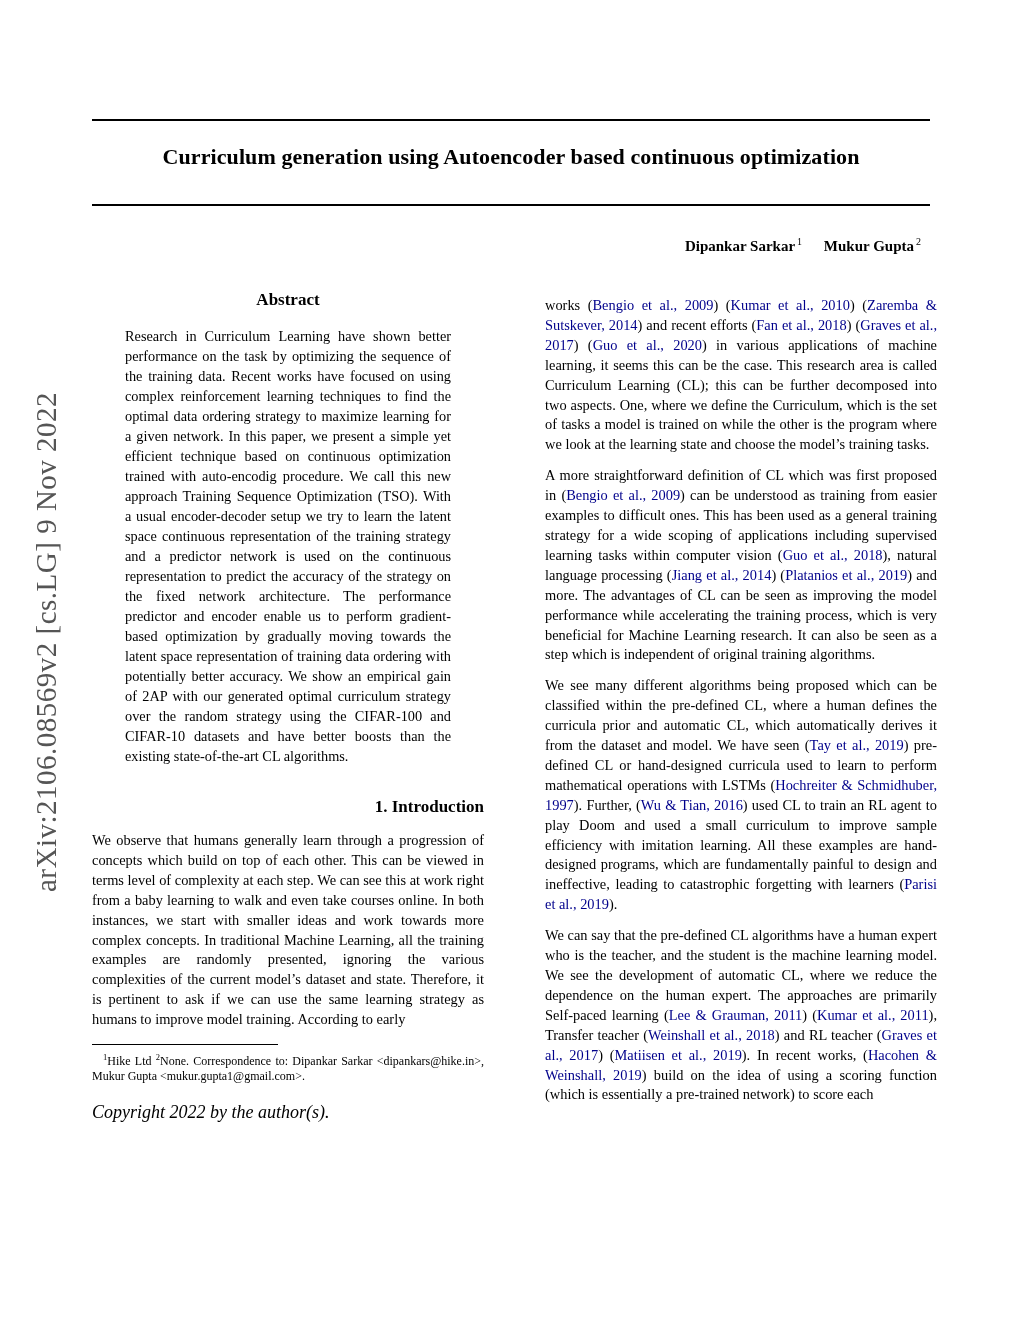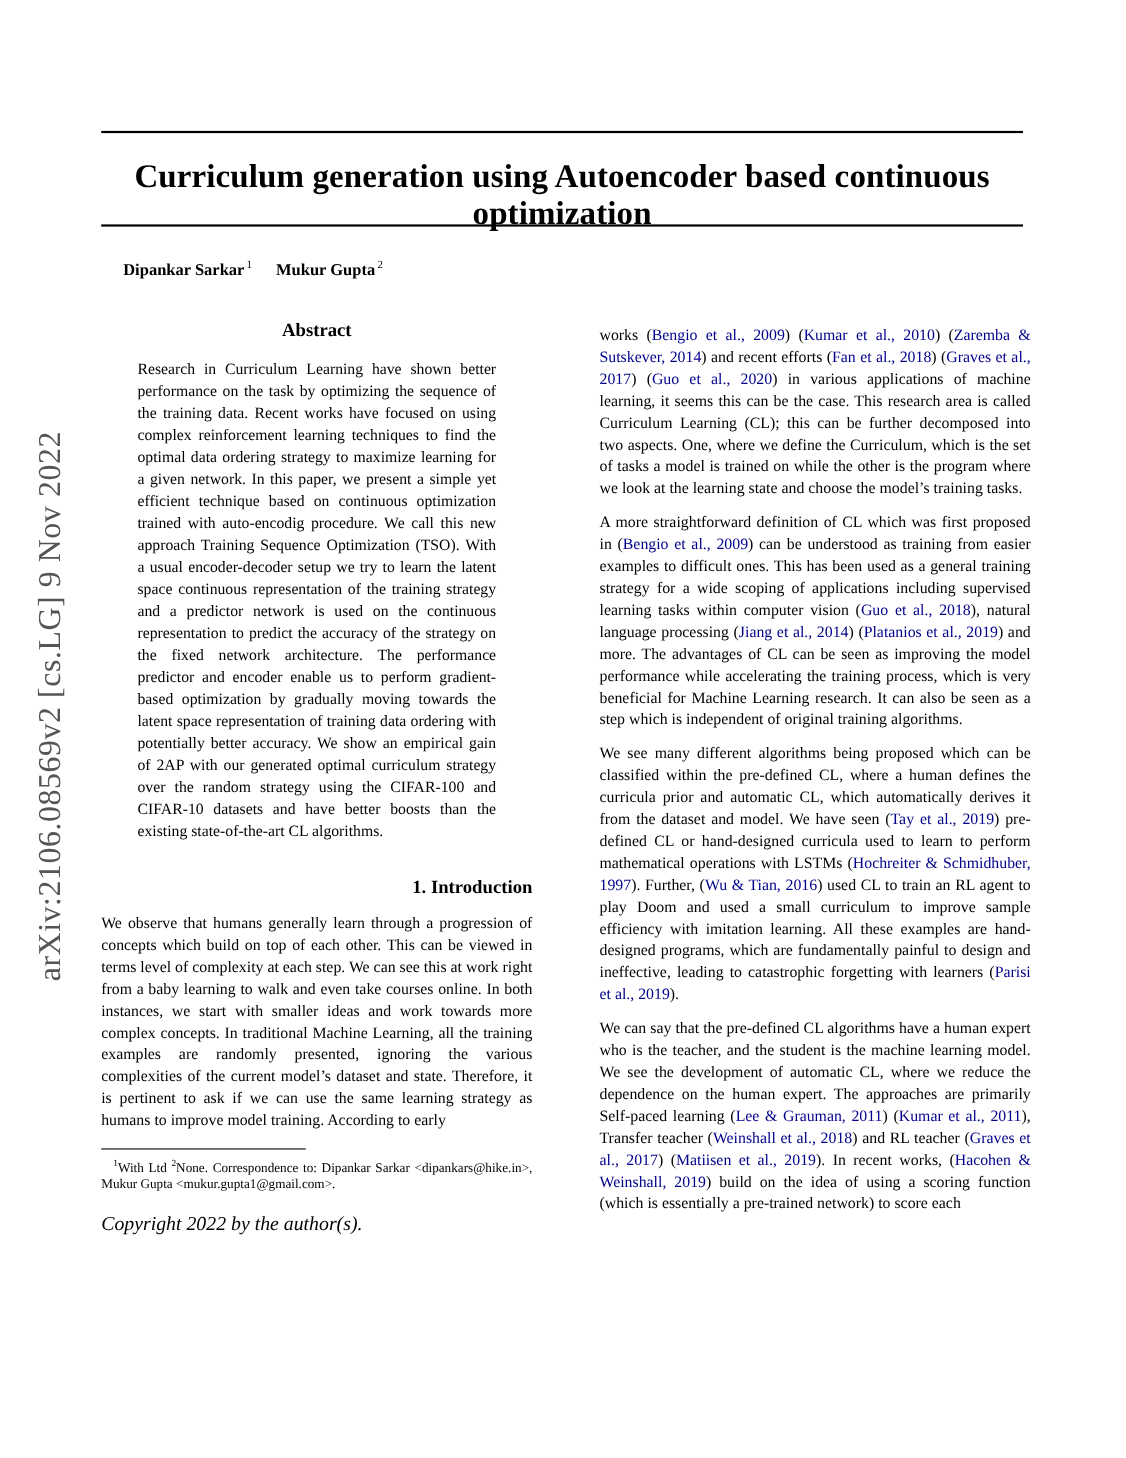--- a/index.html
+++ b/index.html
@@ -10,26 +10,26 @@
   }
   .page { position: relative; width: 1024px; height: 1325px; overflow: hidden; background: #fff; }
 
   .rule { position: absolute; left: 92px; width: 838px; height: 2px; background: #000; }
   .rule-top { top: 119px; }
   .rule-under-title { top: 204px; }
 
   .title {
     position: absolute; top: 144px; left: 92px; width: 838px;
     margin: 0; text-align: center;
-    font-size: 30px; font-weight: bold; letter-spacing: 0.1px;
+    font-size: 22px; font-weight: bold; letter-spacing: 0.1px;
   }
 
   .authors {
-    position: absolute; top: 236px; left: 103px; width: 838px;
-    text-align: left; font-size: 15px; font-weight: bold;
+    position: absolute; top: 236px; left: 92px; width: 838px;
+    text-align: right; font-size: 15px; font-weight: bold;
   }
   .author { margin: 0 9px; }
   .author sup { font-size: 10px; font-weight: normal; margin-left: 2px; }
 
   .arxiv-strip {
     position: absolute; left: 46px; top: 642px;
     transform: translate(-50%, -50%) rotate(-90deg);
     transform-origin: center center;
     white-space: nowrap;
     font-size: 29px; color: #555;
@@ -91,21 +91,21 @@
   </div>
 
   <div class="col col-left">
     <h2 class="abstract-heading">Abstract</h2>
     <p class="abstract-text">Research in Curriculum Learning have shown better performance on the task by optimizing the sequence of the training data. Recent works have focused on using complex reinforcement learning techniques to find the optimal data ordering strategy to maximize learning for a given network. In this paper, we present a simple yet efficient technique based on continuous optimization trained with auto-encodig procedure. We call this new approach Training Sequence Optimization (TSO). With a usual encoder-decoder setup we try to learn the latent space continuous representation of the training strategy and a predictor network is used on the continuous representation to predict the accuracy of the strategy on the fixed network architecture. The performance predictor and encoder enable us to perform gradient-based optimization by gradually moving towards the latent space representation of training data ordering with potentially better accuracy. We show an empirical gain of 2AP with our generated optimal curriculum strategy over the random strategy using the CIFAR-100 and CIFAR-10 datasets and have better boosts than the existing state-of-the-art CL algorithms.</p>
 
     <h2 class="section-heading">1. Introduction</h2>
     <p class="body-text">We observe that humans generally learn through a progression of concepts which build on top of each other. This can be viewed in terms level of complexity at each step. We can see this at work right from a baby learning to walk and even take courses online. In both instances, we start with smaller ideas and work towards more complex concepts. In traditional Machine Learning, all the training examples are randomly presented, ignoring the various complexities of the current model’s dataset and state. Therefore, it is pertinent to ask if we can use the same learning strategy as humans to improve model training. According to early</p>
 
     <div class="footnote-rule"></div>
-    <p class="footnote"><sup>1</sup><span>With Ltd </span><sup>2</sup><span>None. Correspondence to: Dipankar Sarkar &lt;dipankars@hike.in&gt;, Mukur Gupta &lt;mukur.gupta1@gmail.com&gt;.</span></p>
+    <p class="footnote"><sup>1</sup><span>Hike Ltd </span><sup>2</sup><span>None. Correspondence to: Dipankar Sarkar &lt;dipankars@hike.in&gt;, Mukur Gupta &lt;mukur.gupta1@gmail.com&gt;.</span></p>
 
     <p class="copyright">Copyright 2022 by the author(s).</p>
   </div>
 
   <div class="col col-right">
     <p class="body-text">works (<span class="cite">Bengio et al., 2009</span>) (<span class="cite">Kumar et al., 2010</span>) (<span class="cite">Zaremba &amp; Sutskever, 2014</span>) and recent efforts (<span class="cite">Fan et al., 2018</span>) (<span class="cite">Graves et al., 2017</span>) (<span class="cite">Guo et al., 2020</span>) in various applications of machine learning, it seems this can be the case. This research area is called Curriculum Learning (CL); this can be further decomposed into two aspects. One, where we define the Curriculum, which is the set of tasks a model is trained on while the other is the program where we look at the learning state and choose the model’s training tasks.</p>
     <p class="body-text">A more straightforward definition of CL which was first proposed in (<span class="cite">Bengio et al., 2009</span>) can be understood as training from easier examples to difficult ones. This has been used as a general training strategy for a wide scoping of applications including supervised learning tasks within computer vision (<span class="cite">Guo et al., 2018</span>), natural language processing (<span class="cite">Jiang et al., 2014</span>) (<span class="cite">Platanios et al., 2019</span>) and more. The advantages of CL can be seen as improving the model performance while accelerating the training process, which is very beneficial for Machine Learning research. It can also be seen as a step which is independent of original training algorithms.</p>
     <p class="body-text">We see many different algorithms being proposed which can be classified within the pre-defined CL, where a human defines the curricula prior and automatic CL, which automatically derives it from the dataset and model. We have seen (<span class="cite">Tay et al., 2019</span>) pre-defined CL or hand-designed curricula used to learn to perform mathematical operations with LSTMs (<span class="cite">Hochreiter &amp; Schmidhuber, 1997</span>). Further, (<span class="cite">Wu &amp; Tian, 2016</span>) used CL to train an RL agent to play Doom and used a small curriculum to improve sample efficiency with imitation learning. All these examples are hand-designed programs, which are fundamentally painful to design and ineffective, leading to catastrophic forgetting with learners (<span class="cite">Parisi et al., 2019</span>).</p>
     <p class="body-text">We can say that the pre-defined CL algorithms have a human expert who is the teacher, and the student is the machine learning model. We see the development of automatic CL, where we reduce the dependence on the human expert. The approaches are primarily Self-paced learning (<span class="cite">Lee &amp; Grauman, 2011</span>) (<span class="cite">Kumar et al., 2011</span>), Transfer teacher (<span class="cite">Weinshall et al., 2018</span>) and RL teacher (<span class="cite">Graves et al., 2017</span>) (<span class="cite">Matiisen et al., 2019</span>). In recent works, (<span class="cite">Hacohen &amp; Weinshall, 2019</span>) build on the idea of using a scoring function (which is essentially a pre-trained network) to score each</p>
   </div>

